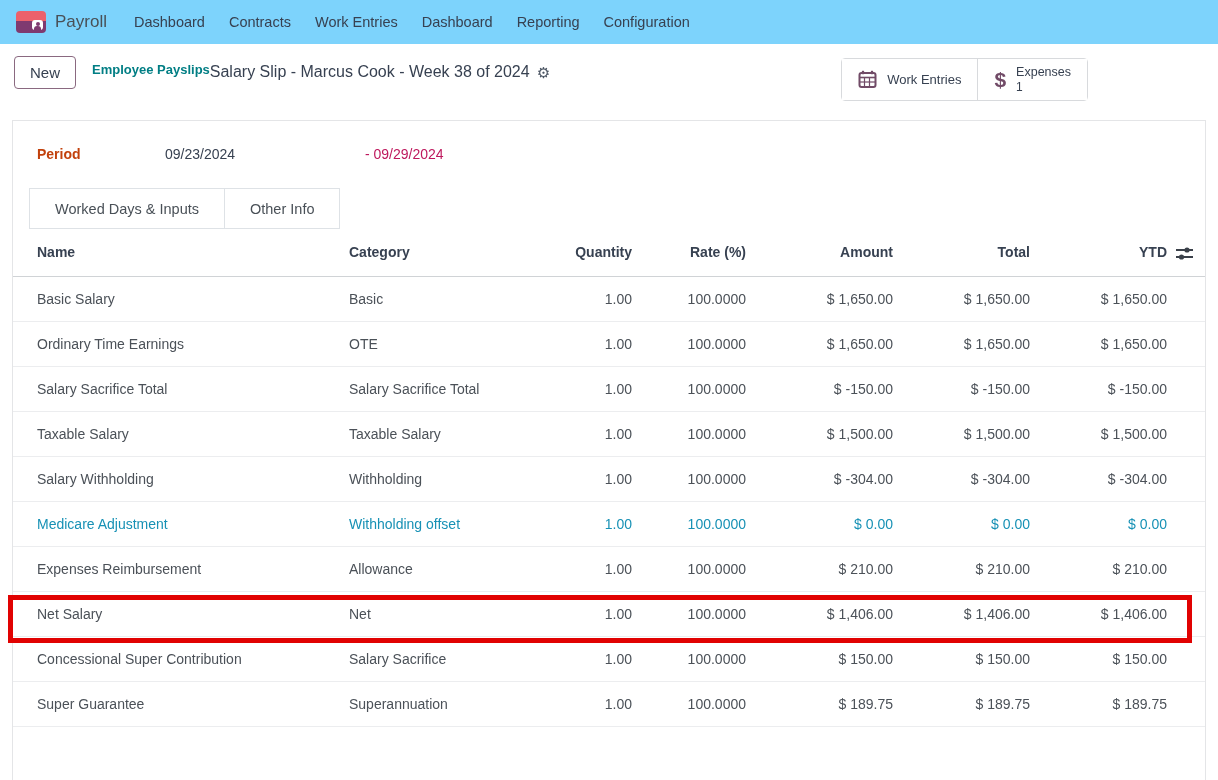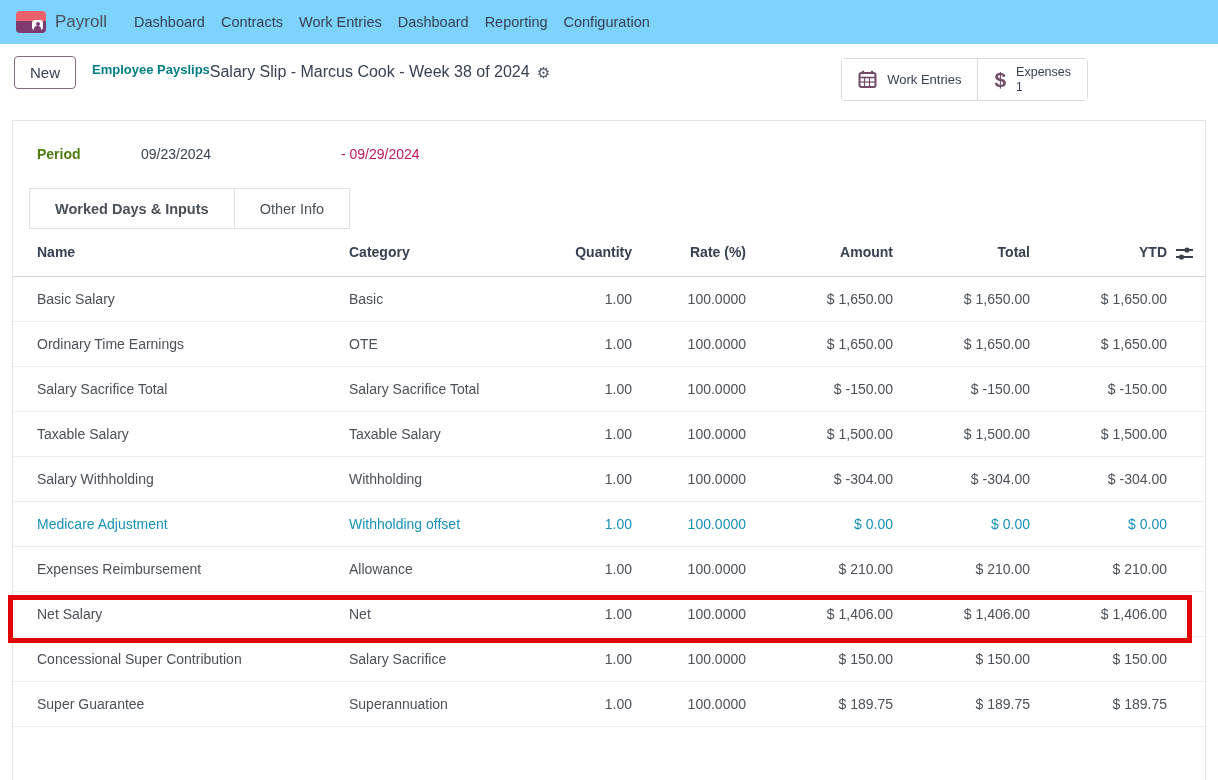--- a/index.html
+++ b/index.html
@@ -38,28 +38,28 @@
   .smart-btn .lbl { font-size:13px; color:#374151; }
   .dollar-icon { font-size:21px; font-weight:bold; color:#714b67; }
   .two-line { display:flex; flex-direction:column; line-height:1.2; text-align:left; }
   .two-line .cnt { font-size:12px; color:#374151; }
   .two-line .lbl { font-size:12.5px; }
 
   
   .sheet { position:absolute; left:12px; right:12px; top:120px; bottom:0; background:#fff; border:1px solid #e4e5e7; border-bottom:none; }
 
   .period-row { display:flex; align-items:center; padding:24px 0 0 24px; font-size:14px; height:42px; }
-  .period-label { font-weight:bold; color:#4d7c0f; width:104px; }
+  .period-label { font-weight:bold; color:#c2410c; width:128px; }
   .period-start { width:200px; color:#374151; cursor:text; }
   .period-end { color:#be185d; cursor:text; }
 
   
   .tabs { display:flex; margin:25px 0 0 16px; }
   .tab { padding:12px 25px 11px; font-size:14.5px; color:#495057; background:#fff; border:1px solid #dee2e6; margin-left:-1px; cursor:pointer; white-space:nowrap; }
-  .tab:first-child { margin-left:0;font-weight:bold; }
+  .tab:first-child { margin-left:0; }
   .tab.active { border-top:3px solid #5d3653; border-bottom:1px solid transparent; padding-top:10px; color:#2f3338; position:relative; z-index:2; }
 
   
   table { width:100%; border-collapse:collapse; table-layout:fixed; }
   th { font-size:14px; font-weight:bold; color:#374151; text-align:left; padding:0; height:47px; border-bottom:1px solid #d0d3d6; cursor:pointer; vertical-align:middle; }
   th.num, td.num { text-align:right; padding-right:2px; }
   th.first, td.first { padding-left:24px; }
   td { font-size:14px; color:#4b5158; height:45px; border-bottom:1px solid #ecedef; vertical-align:middle; padding:0; cursor:pointer; }
   tr.info td { color:#1791b5; }
   col.c-name { width:336px; } col.c-cat { width:212px; } col.c-qty { width:73px; }
@@ -76,21 +76,21 @@
 
 <div class="navbar">
   <div class="brand">
     <div class="brand-icon">
       <div class="top"></div>
         <div class="bottom"></div>
       <div class="brand-badge"></div>
     </div>
     <span class="brand-name">Payroll</span>
   </div>
-  <div style="display:flex; gap:16px;align-items:flex-end;">
+  <div style="display:flex; gap:24px;align-items:flex-end;">
       <span class="nav-item">Dashboard</span>
       <span class="nav-item">Contracts</span>
       <span class="nav-item">Work Entries</span>
       <span class="nav-item">Dashboard</span>
       <span class="nav-item">Reporting</span>
       <span class="nav-item">Configuration</span>
     </div>
 </div>
 
 <div class="control-panel">

